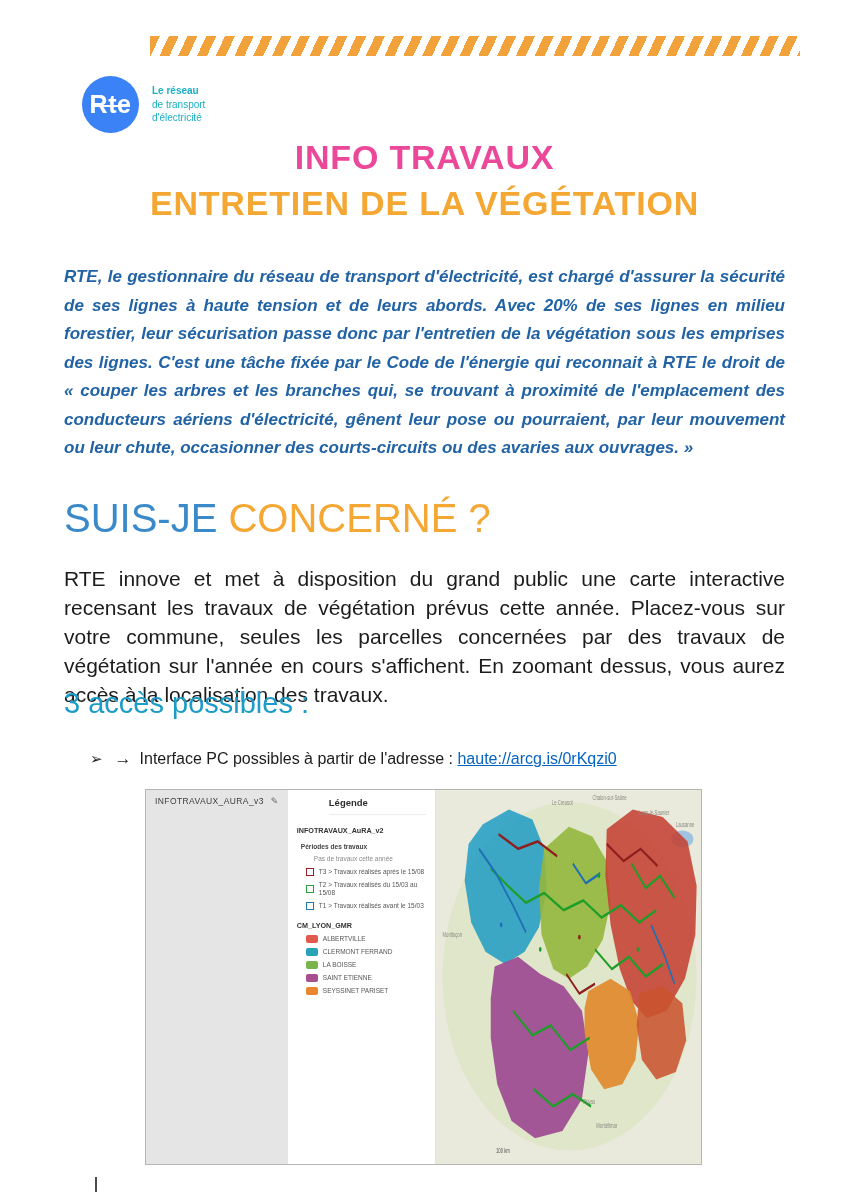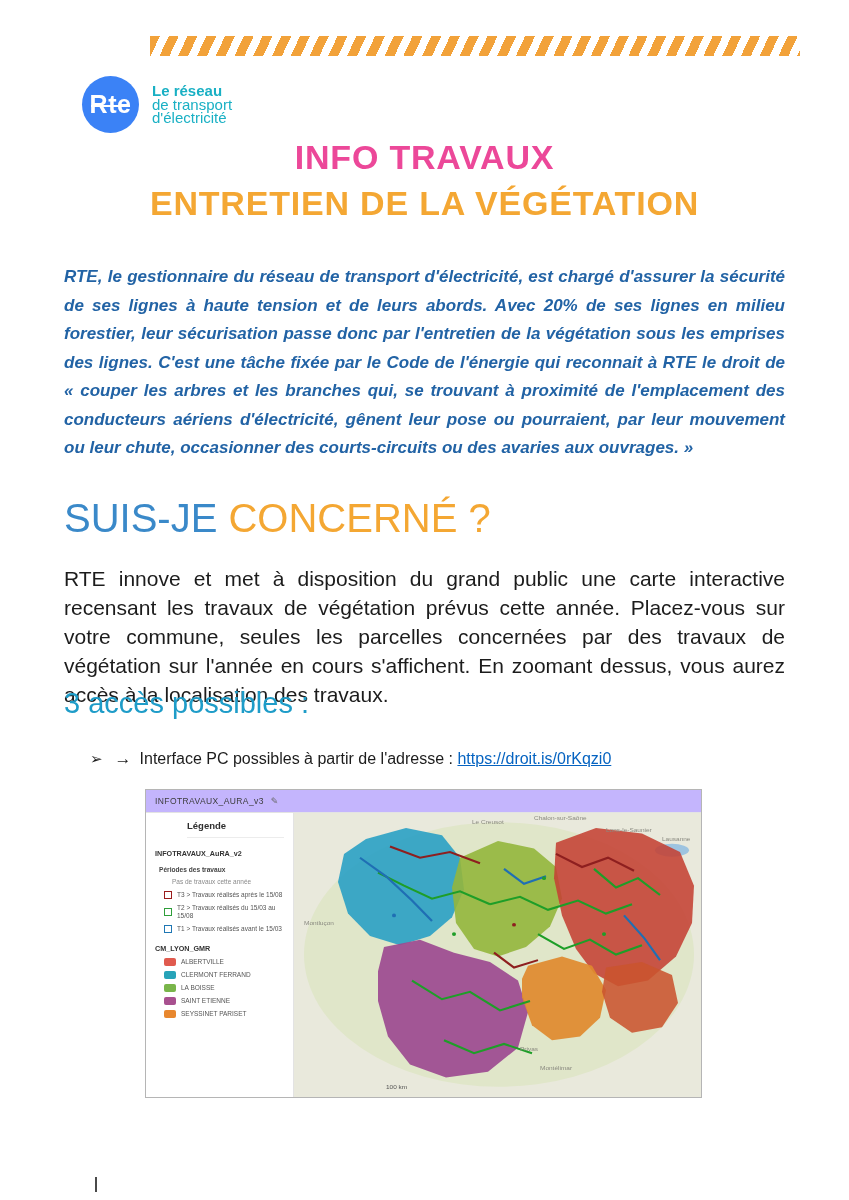--- a/index.html
+++ b/index.html
@@ -13,21 +13,21 @@
     background:repeating-linear-gradient(115deg, #f2a23a 0 9px, #ffffff 9px 17px);
   }
   
   .logo-row { position:absolute; top:76px; left:82px; display:flex; align-items:center; gap:13px; }
   .logo-circle {
     width:57px; height:57px; border-radius:50%; background:#3b82f6; color:#fff;
     display:flex; align-items:center; justify-content:center;
     font-size:25px; font-weight:bold; position:relative; letter-spacing:.5px;
   }
   .logo-circle::after { content:""; position:absolute; left:9px; right:9px; top:29px; height:2.4px; background:#ffffff; }
-  .logo-tagline { color:#19b0c4; font-size:15px; line-height:13.5px; }
+  .logo-tagline { color:#19b0c4; font-size:10px; line-height:13.5px; }
   .logo-tagline .tag-bold { font-weight:bold; }
   
   .title1, .title2 { position:absolute; left:0; width:100%; text-align:center; margin:0; font-weight:bold; letter-spacing:.8px; font-size:34px; }
   .title1 { top:138px; color:#ec4899; }
   .title2 { top:184px; color:#f4a733; }
   
   .intro {
     position:absolute; top:263px; left:64px; width:721px; margin:0;
     color:#2263a5; font-weight:bold; font-style:italic;
     font-size:17px; line-height:28.5px; text-align:justify;
@@ -41,23 +41,23 @@
     color:#1c1c1c; font-size:21px; line-height:29px; text-align:justify;
   }
   .sec2 { position:absolute; top:687px; left:64px; margin:0; font-size:29px; font-weight:400; color:#1e9cc8; }
   
   .bullet { position:absolute; top:749px; left:90px; font-size:16px; color:#1c1c1c; }
   .bullet .marker { margin-right:12px; font-size:15px; }
   .bullet .arrow { margin-right:8px; font-size:17px; }
   .link { color:#0563c1; text-decoration:underline; }
   
   .map-window {
-    position:absolute; top:789px; left:145px; width:557px; height:309px;
-    border:1px solid #b5b5b5; background:#c4b5fd; box-sizing:border-box;
-    display:flex; flex-direction:column;
+    position:absolute; top:789px; left:145px; width:557px; height:376px;
+    border:1px solid #b5b5b5; background:#e5e5e5; box-sizing:border-box;
+    display:flex; 
   }
   .map-header {
     height:22px; flex:none; display:flex; align-items:center; gap:7px;
     padding:0 9px; border-bottom:1px solid #e3e3e3;
     font-size:8.5px; color:#3c3c3c; letter-spacing:.4px;
   }
   .edit-icon { font-size:9px; color:#666; }
   .map-body { flex:1; display:flex; min-height:0; }
   .legend-panel {
     width:148px; flex:none; border-right:1px solid #e3e3e3;
@@ -102,21 +102,21 @@
 
   <h2 class="sec1">
     <span class="part1">SUIS-JE </span><span class="part2">CONCERNÉ ?</span>
   </h2>
 
   <p class="body-p">RTE innove et met à disposition du grand public une carte interactive recensant les travaux de végétation prévus cette année. Placez-vous sur votre commune, seules les parcelles concernées par des travaux de végétation sur l'année en cours s'affichent. En zoomant dessus, vous aurez accès à la localisation des travaux.</p>
 
   <h2 class="sec2">3 accès possibles :</h2>
 
   <div class="bullet">
-    <span class="marker">➢</span><span class="arrow">→</span><span>Interface PC possibles à partir de l'adresse : </span><a class="link" href="#">https://droit.is/0rKqzi0</a>
+    <span class="marker">➢</span><span class="arrow">→</span><span>Interface PC possibles à partir de l'adresse : </span><a class="link" href="#">haute://arcg.is/0rKqzi0</a>
   </div>
 
   <div class="map-window">
     <div class="map-header">
       <span>INFOTRAVAUX_AURA_v3</span>
       <span class="edit-icon">✎</span>
     </div>
     <div class="map-body">
       <div class="legend-panel">
         <div class="legend-title">Légende</div>

